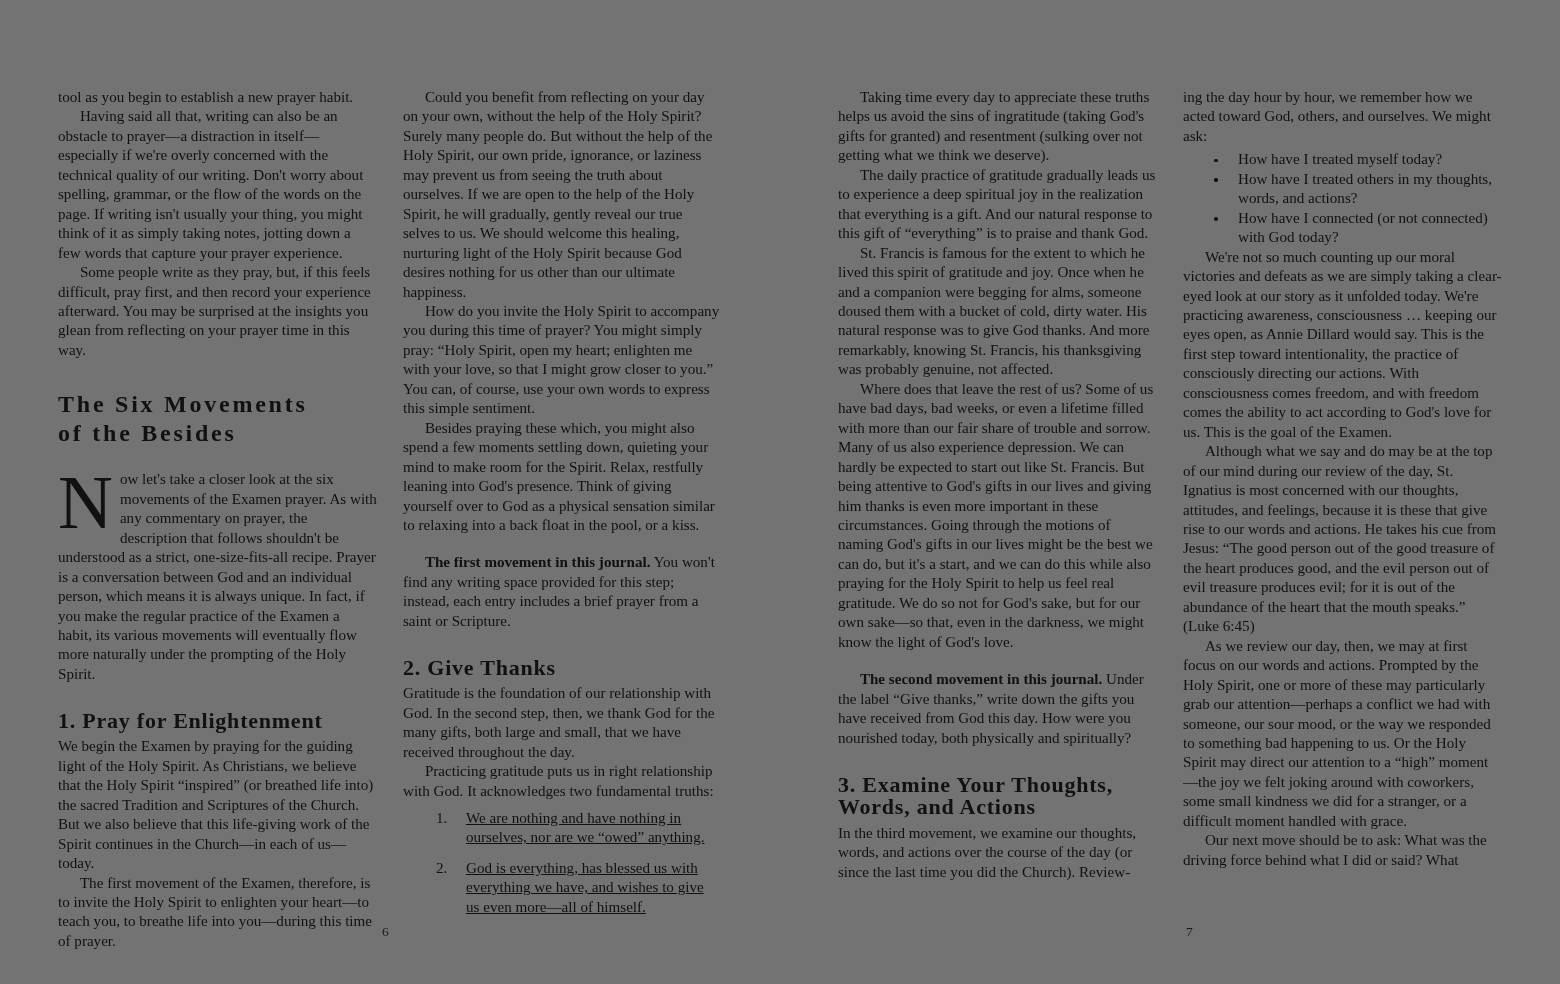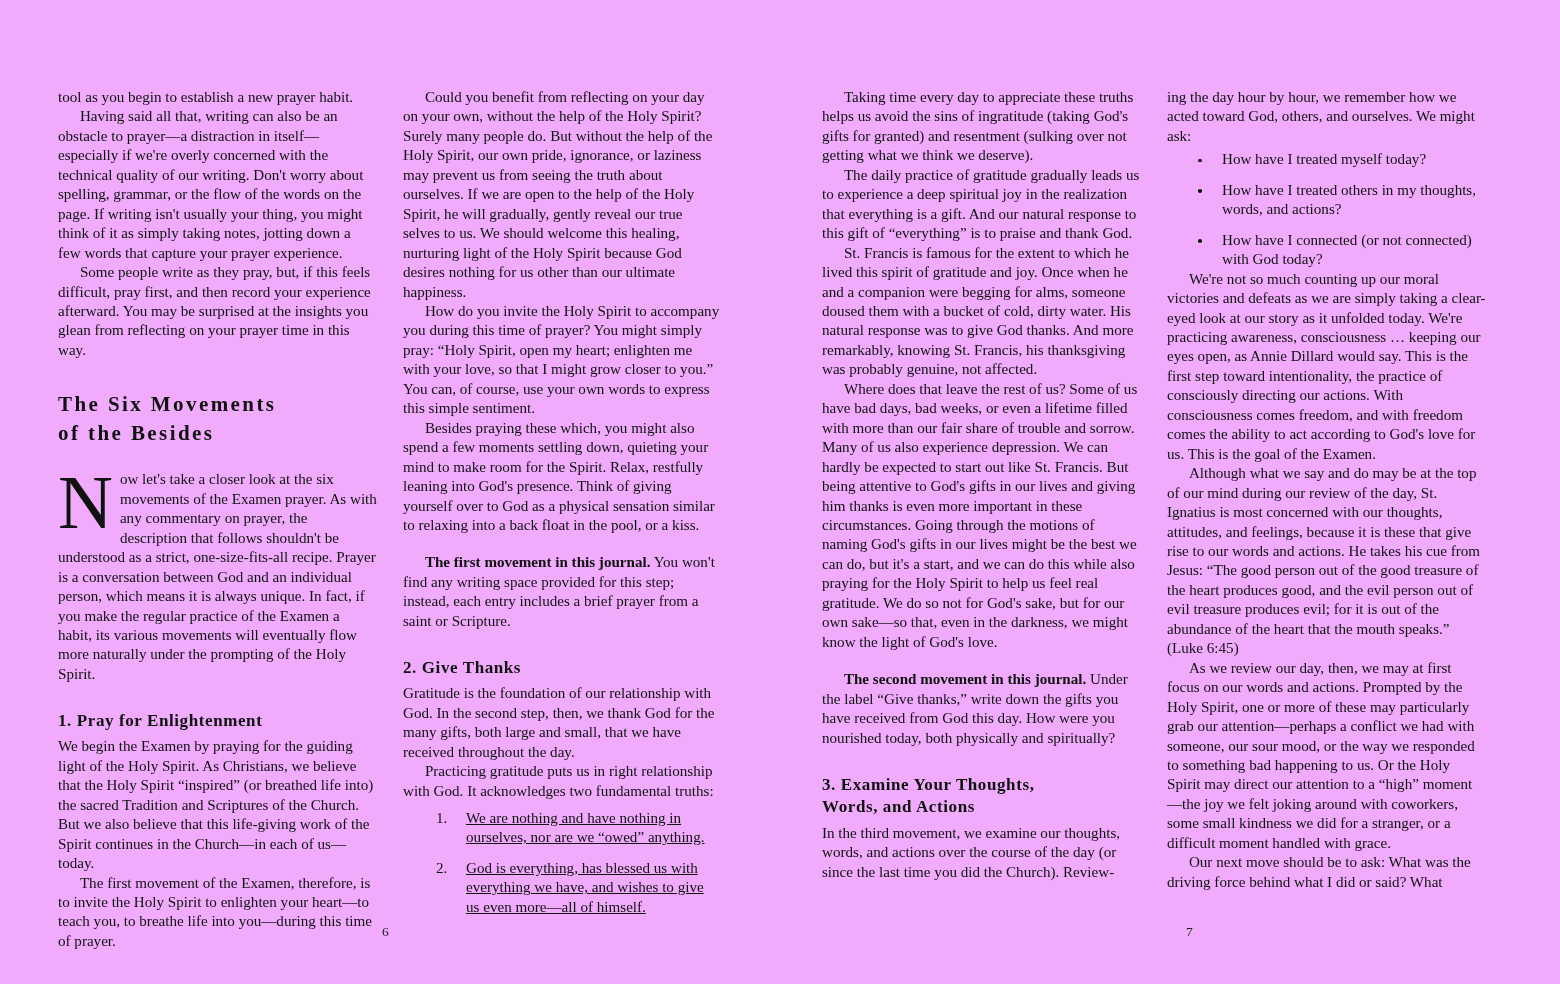--- a/index.html
+++ b/index.html
@@ -19,62 +19,62 @@
   .spread {
     position: absolute;
     inset: 0;
     display: flex;
   }
 
   .page {
     position: relative;
     width: 780px;
     height: 984px;
-    background: #f0abfc;
+    background: #737373;
   }
 
   .page-inner {
     position: absolute;
     top: 88px;
     display: flex;
     gap: 26px;
   }
   .page-left .page-inner  { left: 58px;  width: 664px; }
-  .page-right .page-inner { left: 42px;  width: 664px; }
+  .page-right .page-inner { left: 58px;  width: 664px; }
 
   .col {
     width: 319px;
     font-size: 15.1px;
     line-height: 19.45px;
     text-align: left;
     -webkit-font-smoothing: antialiased;
   }
 
   p {
     margin: 0;
     text-indent: 1.45em;
     hyphens: none;
   }
   p.noindent { text-indent: 0; }
   p.gap-before { margin-top: 18px; }
 
   
   .section-title {
     font-weight: bold;
-    font-size: 21px;
+    font-size: 24px;
     line-height: 29px;
     letter-spacing: 0.115em;
     margin: 30px 0 22px 0;
   }
   .section-title .ln { display: block; }
 
   
   .sub-title {
     font-weight: bold;
-    font-size: 17px;
+    font-size: 22px;
     line-height: 21px;
     letter-spacing: 0.035em;
     margin: 26px 0 6px 0;
   }
   .sub-title.two-line { line-height: 22px; }
   .sub-title .ln { display: block; }
 
   
   .dropcap-para {
     text-indent: 0;
@@ -115,21 +115,21 @@
   
   ul.bullet-list {
     margin: 4px 0 0 0;
     padding: 0;
     list-style: none;
   }
   ul.bullet-list > li {
     position: relative;
     padding-left: 55px;
   }
-  ul.bullet-list > li + li { margin-top: 11px; }
+  ul.bullet-list > li + li { }
   ul.bullet-list > li::before {
     content: "";
     position: absolute;
     left: 31px;
     top: 8.5px;
     width: 3.6px;
     height: 3.6px;
     border-radius: 50%;
     background: #111111;
   }

